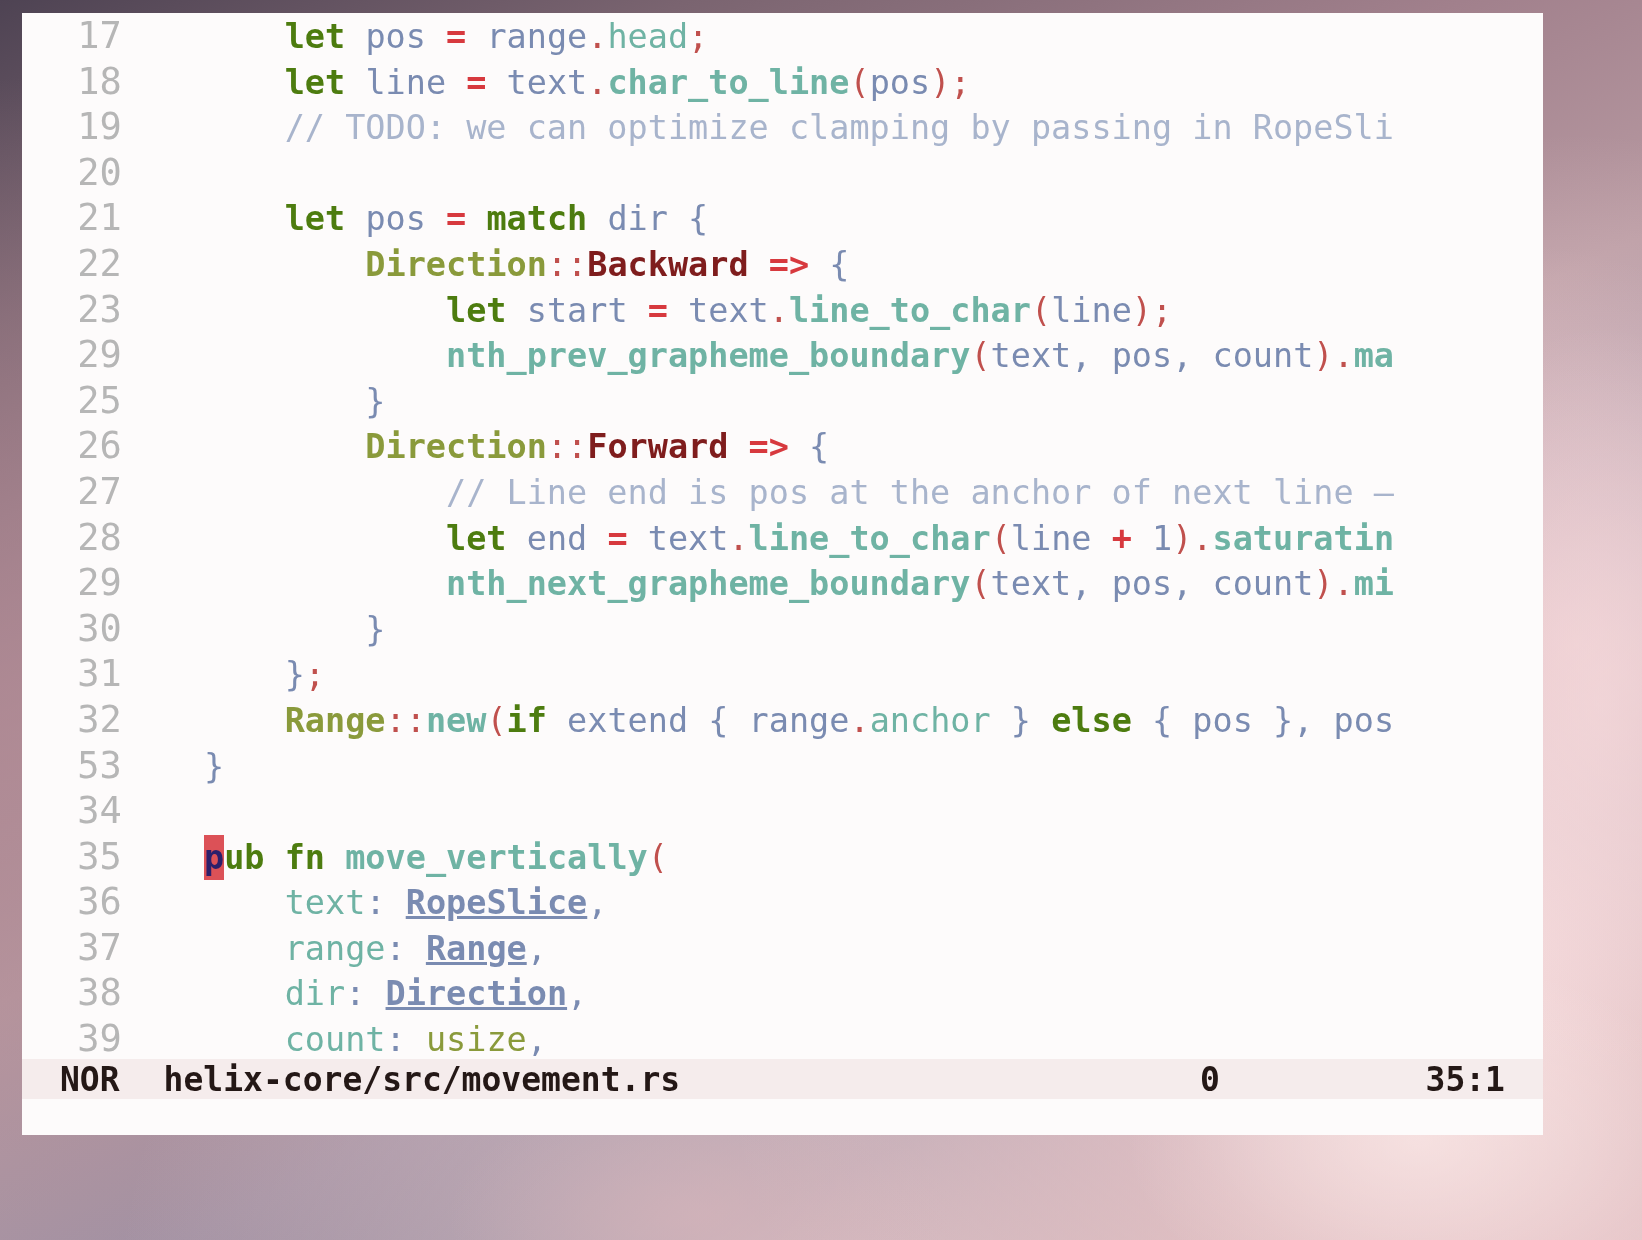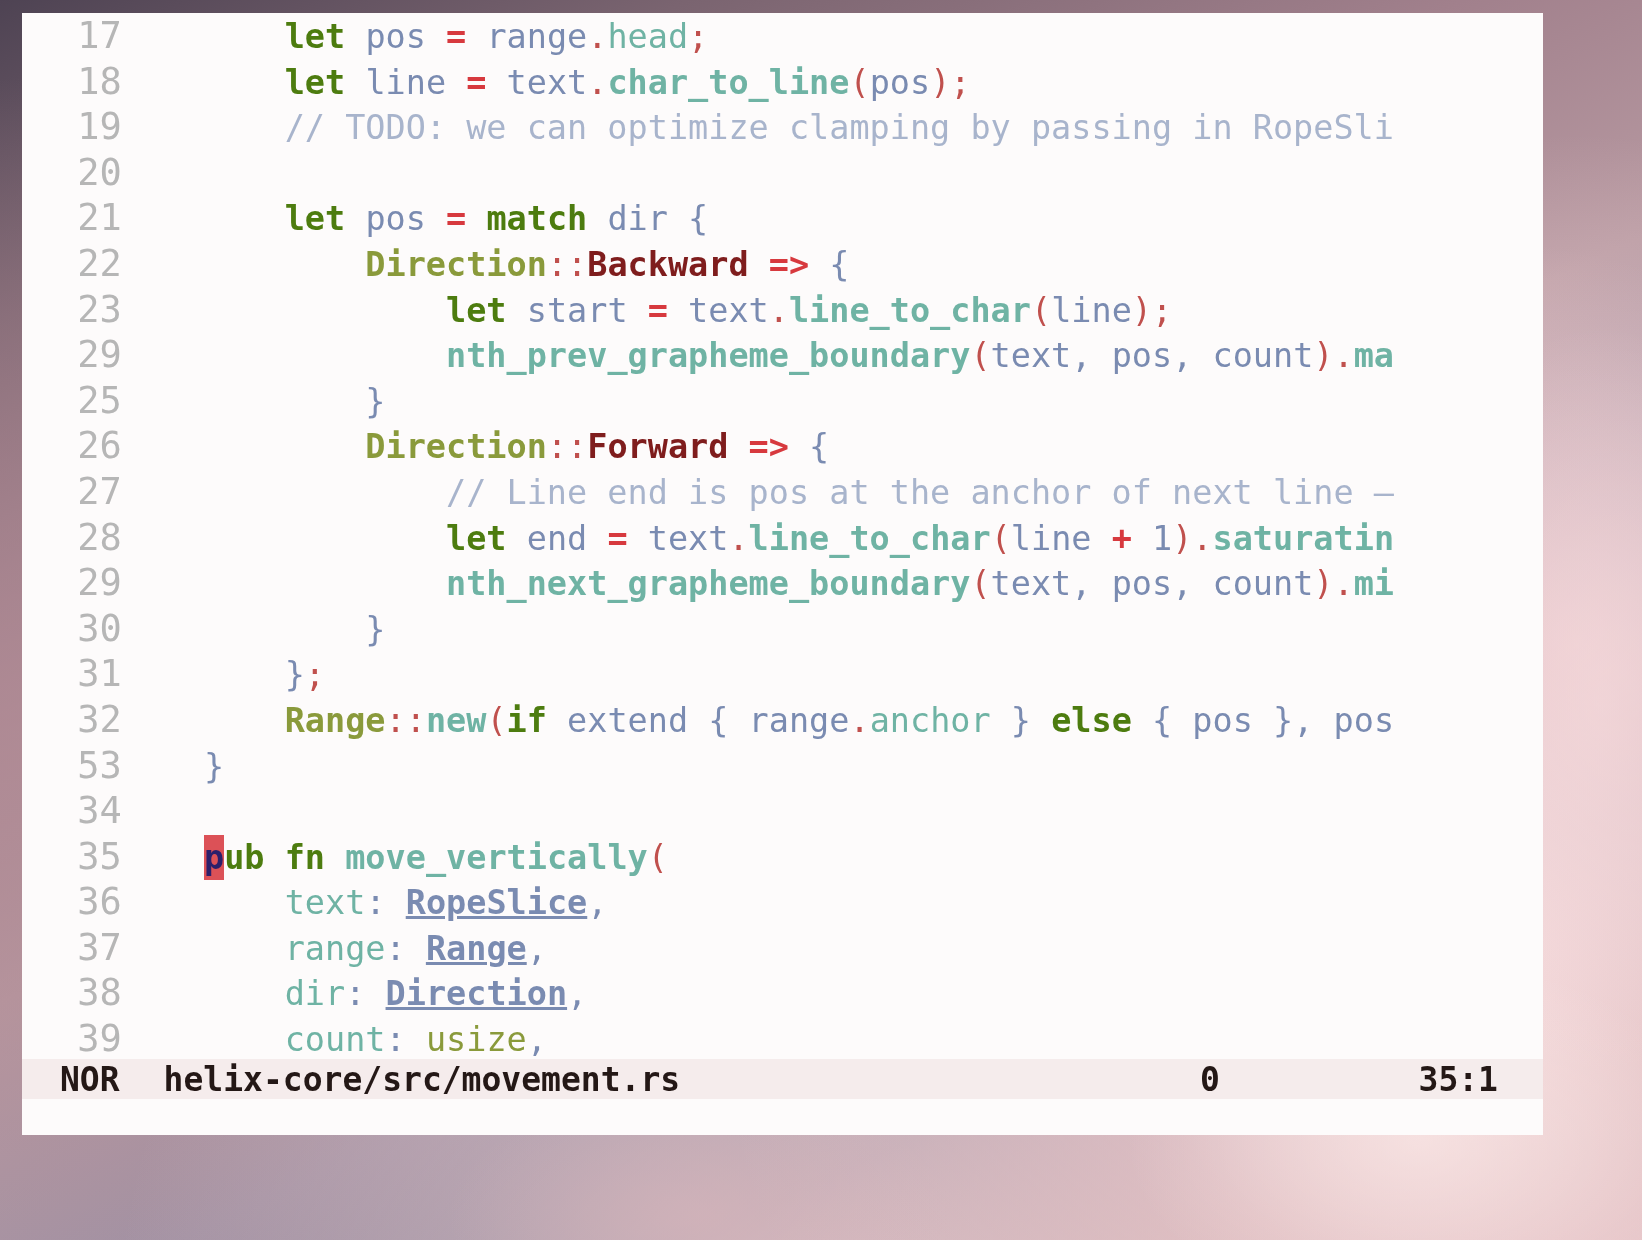--- a/index.html
+++ b/index.html
@@ -111,21 +111,21 @@
     display: flex;
     align-items: center;
     font-size: 33px;
     font-weight: bold;
     color: #241816;
     white-space: pre;
   }
   #status-mode { margin-left: 38px; }
   #status-file { margin-left: 44px; }
   #status-diag { position: absolute; left: 1178px; }
-  #status-pos  { position: absolute; right: 45px; margin-left: 16px; }
+  #status-pos  { position: absolute; right: 38px; margin-left: 16px; }
 
   #status-pad {
     position: absolute;
     left: 0; bottom: 0;
     width: 100%; height: 36px;
     background: #fdfbfb;
   }
 </style>
 </head>
 <body>

